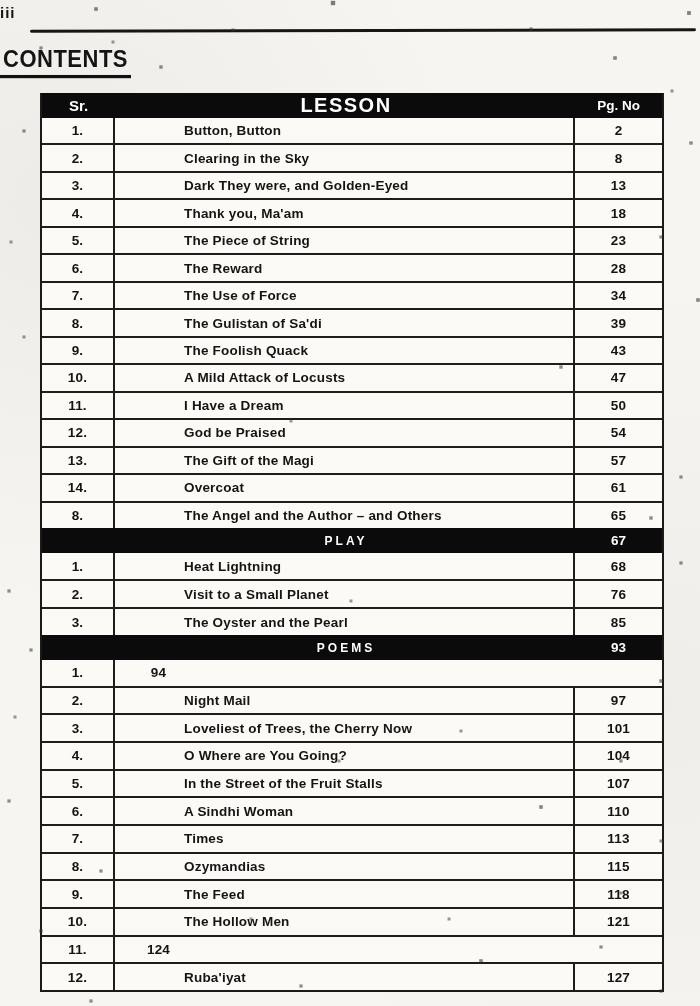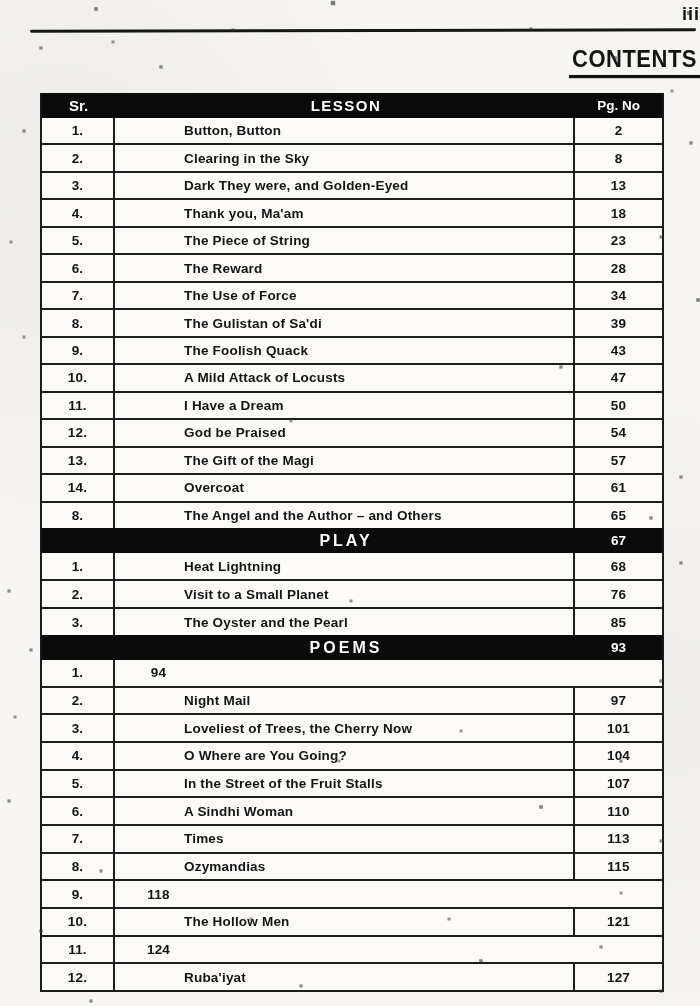--- a/index.html
+++ b/index.html
@@ -17,49 +17,49 @@
   
   #page::before{
     content:""; position:absolute; inset:0;
     background:
       radial-gradient(circle at 8% 20%, rgba(0,0,0,0.04), transparent 40%),
       radial-gradient(circle at 95% 70%, rgba(0,0,0,0.03), transparent 45%);
     pointer-events:none;
   }
   .pgnum {
     position:absolute; top:4px; left:0; width:700px;
-    text-align:right; font-weight:bold; font-size:18px; letter-spacing:1px;
+    text-align:left; font-weight:bold; font-size:15px; letter-spacing:1px;
   }
   .top-rule {
     position:absolute; top:29px; left:30px; right:4px; height:2.5px;
     background:#161616; transform:rotate(-0.12deg);
     border-radius:2px;
   }
-  .title-wrap { position:absolute; top:47px; left:0; width:700px; text-align:right; }
+  .title-wrap { position:absolute; top:47px; left:0; width:700px; text-align:left; }
   .title {
     display:inline-block; font-weight:bold; font-size:22px; letter-spacing:0.5px;
     border-bottom:3.5px solid #111; padding:0 3px 1px 3px;
     transform:scaleY(1.08);
   }
   
   .toc {
     position:absolute; left:40px; top:93px; width:624px;
     border:2px solid #1a1a1a; border-top:none;
     background:#fbfaf7;
   }
   .head-bar, .section-bar {
     position:relative; height:25px; background:#0b0b0b; color:#fff;
     display:flex; align-items:center;padding-left:34px;
   }
   .head-sr { position:absolute; left:0; width:73px; text-align:center; font-size:15px; font-weight:bold; }
-  .head-lesson { position:absolute; left:75px; width:458px; text-align:center; font-size:15px; font-weight:bold; letter-spacing:1.5px; }
+  .head-lesson { position:absolute; left:75px; width:458px; text-align:center; font-size:20px; font-weight:bold; letter-spacing:1.5px; }
   .head-pg { position:absolute; right:0; width:87px; text-align:center; font-size:13.5px; font-weight:bold; }
   .section-bar .bar-label {
     position:absolute; left:75px; width:458px; text-align:center;
-    font-size:16px; font-weight:bold; letter-spacing:3px;
+    font-size:12px; font-weight:bold; letter-spacing:3px;
   }
   .section-bar .bar-pg {
     position:absolute; right:0; width:87px; text-align:center;
     font-size:13.5px; font-weight:bold;
   }
   .rows { display:flex; flex-direction:column; }
   #lesson-rows { height:410px; }
   #play-rows   { height:82px;  }
   #poems-rows  { height:330px; }
   .toc-row {
@@ -278,20 +278,21 @@
   </div>
 
   <div class="toc-row">
     <div class="cell c-sr">8.</div>
     <div class="cell c-title">Ozymandias</div>
     <div class="cell c-pg">115</div>
   </div>
 
   <div class="toc-row">
     <div class="cell c-sr">9.</div>
+    <div class="cell c-title">The Feed</div>
     <div class="cell c-pg">118</div>
   </div>
 
   <div class="toc-row">
     <div class="cell c-sr">10.</div>
     <div class="cell c-title">The Hollow Men</div>
     <div class="cell c-pg">121</div>
   </div>
 
   <div class="toc-row">

